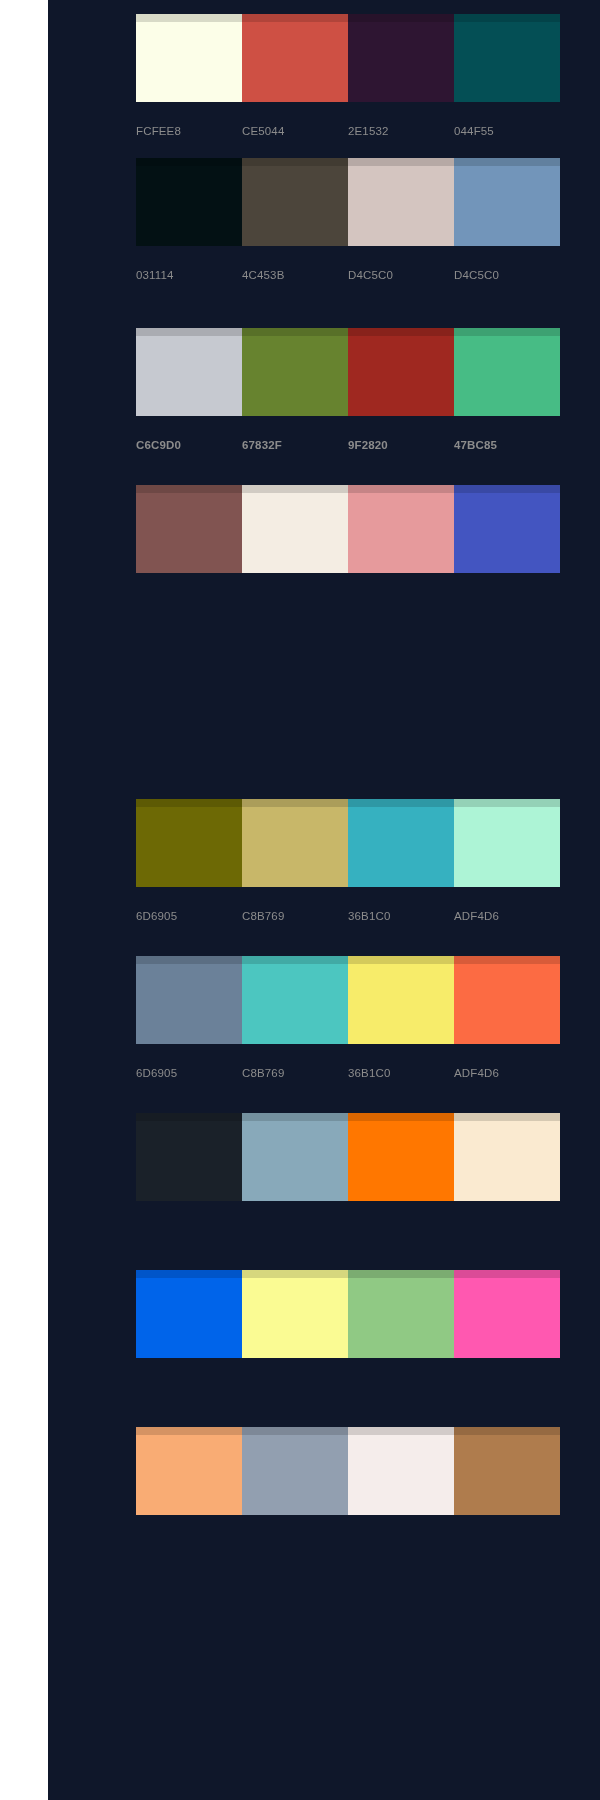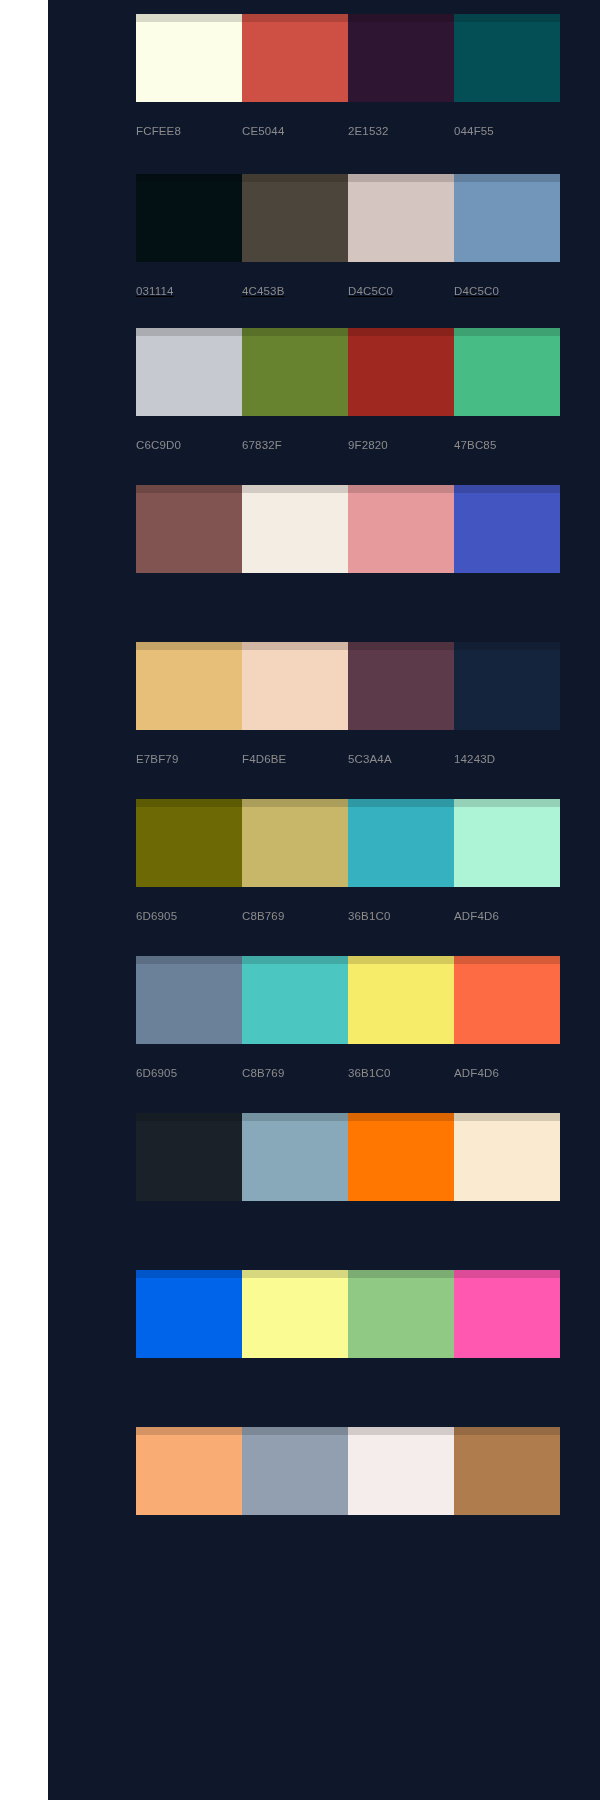--- a/index.html
+++ b/index.html
@@ -98,21 +98,21 @@
           <div class="swatch-body"></div>
         </div>
       </div>
       <div class="label-strip">
         <div class="swatch-label">FCFEE8</div>
         <div class="swatch-label">CE5044</div>
         <div class="swatch-label">2E1532</div>
         <div class="swatch-label">044F55</div>
       </div>
     </div>
-    <div class="palette-row" style="top: 174px; text-decoration: underline;">
+    <div class="palette-row" style="top: 158px;">
       <div class="swatch-strip">
         <div class="swatch" style="background: rgb(3, 17, 20);">
           <div class="swatch-band" style="background: rgba(0, 0, 0, 0.14);"></div>
           <div class="swatch-body"></div>
         </div>
         <div class="swatch" style="background: rgb(76, 69, 59);">
           <div class="swatch-band" style="background: rgba(0, 0, 0, 0.14);"></div>
           <div class="swatch-body"></div>
         </div>
         <div class="swatch" style="background: rgb(212, 197, 192);">
@@ -124,21 +124,21 @@
           <div class="swatch-body"></div>
         </div>
       </div>
       <div class="label-strip">
         <div class="swatch-label">031114</div>
         <div class="swatch-label">4C453B</div>
         <div class="swatch-label">D4C5C0</div>
         <div class="swatch-label">D4C5C0</div>
       </div>
     </div>
-    <div class="palette-row" style="top: 328px;">
+    <div class="palette-row" style="top: 328px; font-weight: bold;">
       <div class="swatch-strip">
         <div class="swatch" style="background: rgb(198, 201, 208);">
           <div class="swatch-band" style="background: rgba(0, 0, 0, 0.14);"></div>
           <div class="swatch-body"></div>
         </div>
         <div class="swatch" style="background: rgb(103, 131, 47);">
           <div class="swatch-band" style="background: rgba(0, 0, 0, 0.14);"></div>
           <div class="swatch-body"></div>
         </div>
         <div class="swatch" style="background: rgb(159, 40, 32);">
@@ -170,46 +170,20 @@
         <div class="swatch" style="background: rgb(230, 154, 156);">
           <div class="swatch-band" style="background: rgba(0, 0, 0, 0.14);"></div>
           <div class="swatch-body"></div>
         </div>
         <div class="swatch" style="background: rgb(67, 85, 193);">
           <div class="swatch-band" style="background: rgba(0, 0, 0, 0.14);"></div>
           <div class="swatch-body"></div>
         </div>
       </div>
     </div>
-    <div class="palette-row" style="top: 642px;">
-      <div class="swatch-strip">
-        <div class="swatch" style="background: rgb(231, 191, 121);">
-          <div class="swatch-band" style="background: rgba(0, 0, 0, 0.14);"></div>
-          <div class="swatch-body"></div>
-        </div>
-        <div class="swatch" style="background: rgb(244, 214, 190);">
-          <div class="swatch-band" style="background: rgba(0, 0, 0, 0.14);"></div>
-          <div class="swatch-body"></div>
-        </div>
-        <div class="swatch" style="background: rgb(92, 58, 74);">
-          <div class="swatch-band" style="background: rgba(0, 0, 0, 0.14);"></div>
-          <div class="swatch-body"></div>
-        </div>
-        <div class="swatch" style="background: rgb(20, 36, 61);">
-          <div class="swatch-band" style="background: rgba(0, 0, 0, 0.14);"></div>
-          <div class="swatch-body"></div>
-        </div>
-      </div>
-      <div class="label-strip">
-        <div class="swatch-label">E7BF79</div>
-        <div class="swatch-label">F4D6BE</div>
-        <div class="swatch-label">5C3A4A</div>
-        <div class="swatch-label">14243D</div>
-      </div>
-    </div>
     <div class="palette-row" style="top: 799px;">
       <div class="swatch-strip">
         <div class="swatch" style="background: rgb(109, 105, 5);">
           <div class="swatch-band" style="background: rgba(0, 0, 0, 0.14);"></div>
           <div class="swatch-body"></div>
         </div>
         <div class="swatch" style="background: rgb(200, 183, 105);">
           <div class="swatch-band" style="background: rgba(0, 0, 0, 0.14);"></div>
           <div class="swatch-body"></div>
         </div>

